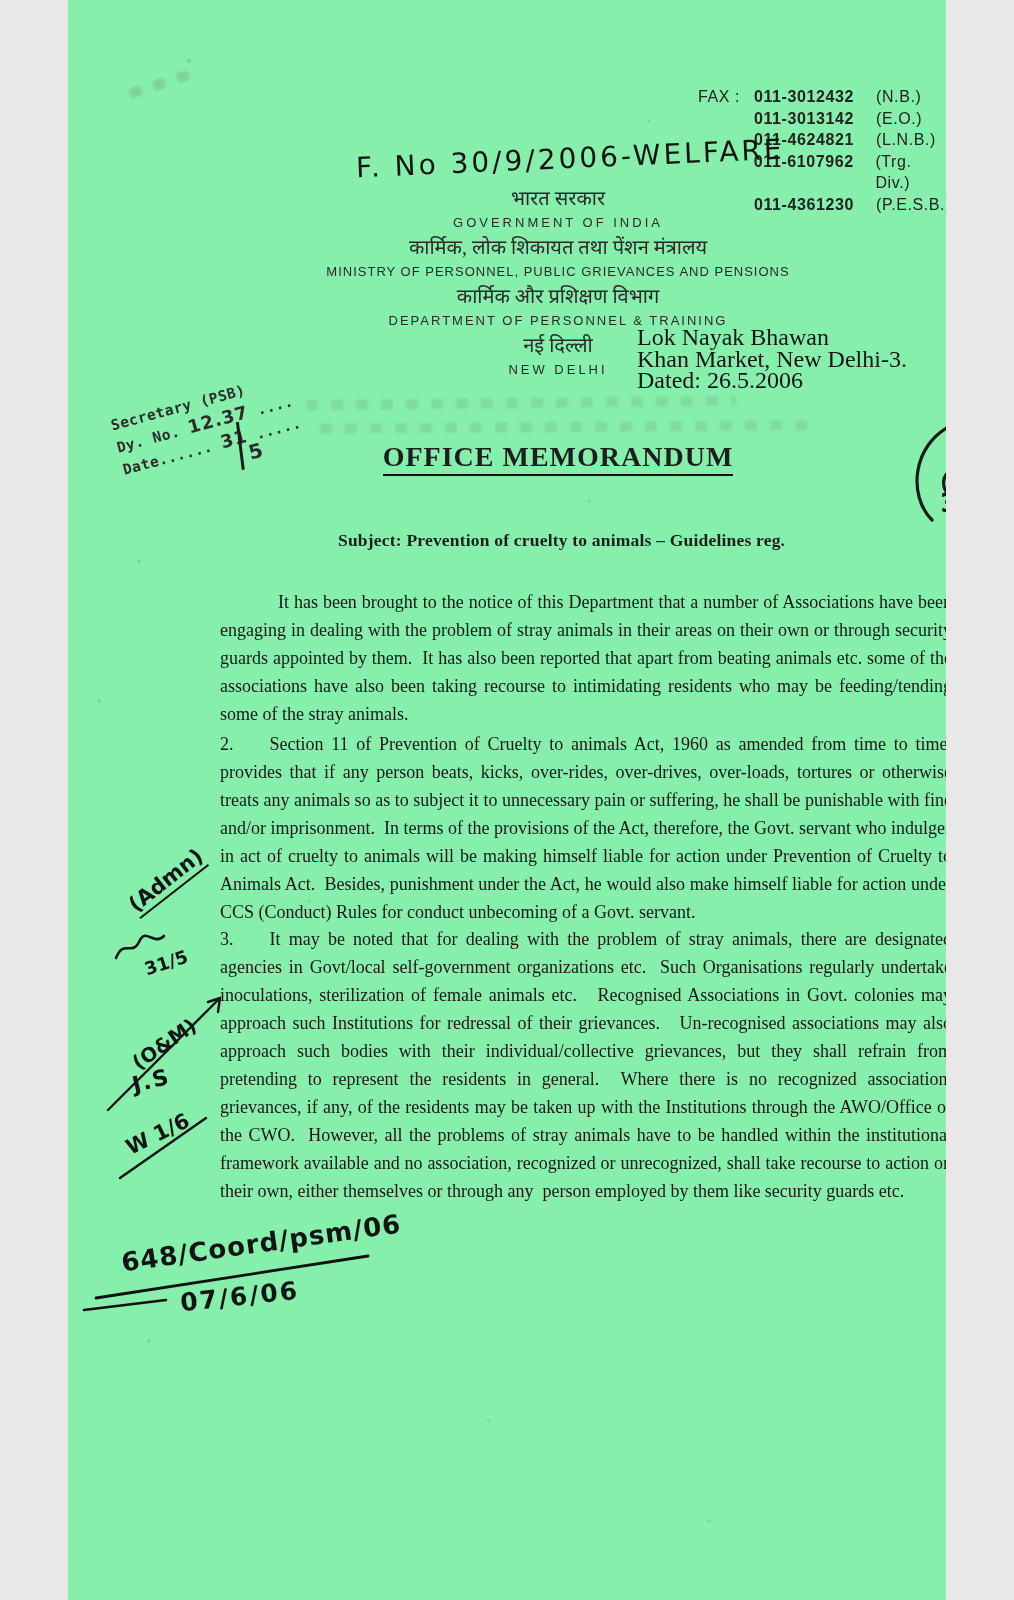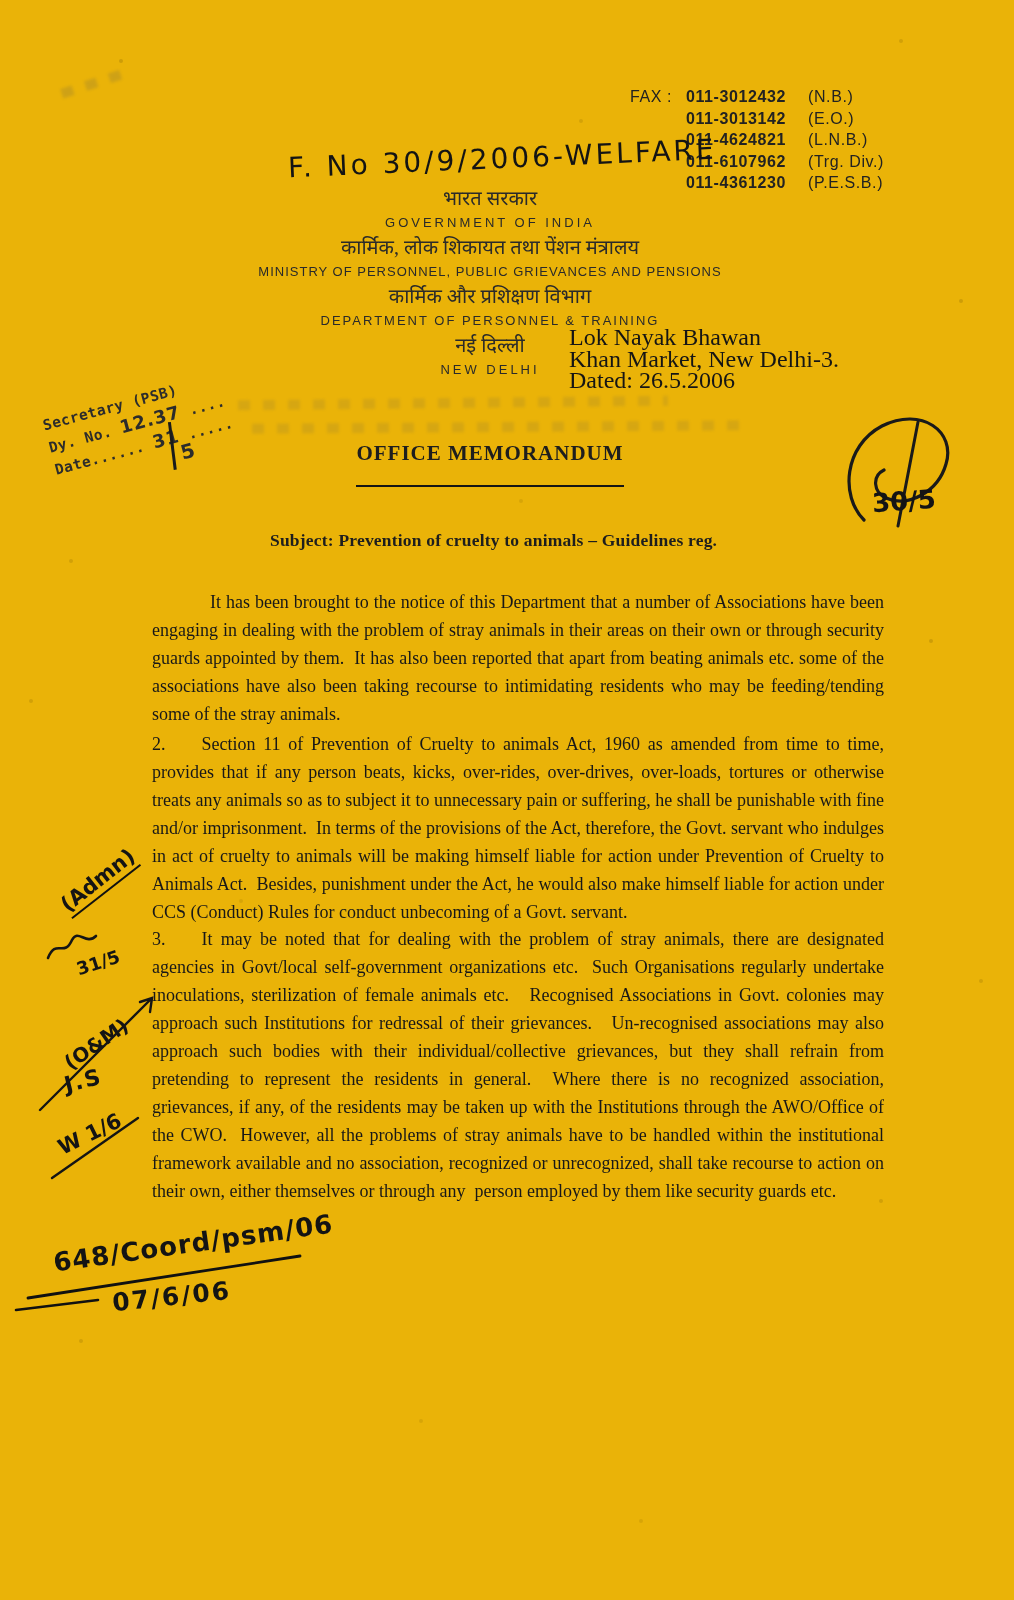--- a/index.html
+++ b/index.html
@@ -1,18 +1,18 @@
 <!DOCTYPE html>
 <html><head>
 <meta charset="utf-8">
 <style>
   html,body{margin:0;padding:0;background:#e8e8e6;}
   .page{
-    position:relative;width:1014px;height:1600px;margin:0 auto;
-    background:#eab308;overflow:hidden;color:#1e1e1e;
+    position:relative;width:878px;height:1600px;margin:0 auto;
+    background:#86efac;overflow:hidden;color:#1e1e1e;
     font-family:"Liberation Serif",serif;
   }
   .abs{position:absolute;}
   .hw{font-family:"DejaVu Sans",sans-serif;color:#141414;}
 
   
   .fax{left:630px;top:86px;font-family:"Liberation Sans",sans-serif;
        font-size:16px;line-height:21.5px;color:#222;letter-spacing:.6px;}
   .fax-row{display:flex;}
   .fax-label{width:56px;}
@@ -38,22 +38,22 @@
          font-size:14.5px;line-height:22px;color:#2c2c2c;letter-spacing:.5px;white-space:nowrap;}
   .stamp .hw-num{font-family:"DejaVu Sans",sans-serif;font-weight:bold;
                  font-size:18px;letter-spacing:1px;}
   .stamp-slash{position:absolute;left:118px;top:40px;width:2.5px;height:48px;
                background:#1b1b1b;transform:rotate(8deg);}
   .stamp-month{position:absolute;left:126px;top:62px;font-size:20px;font-weight:bold;
                font-family:"DejaVu Sans",sans-serif;}
 
   
   .memo-title-wrap{left:0;top:441px;width:980px;text-align:center;}
-  .memo-title{font-weight:bold;font-size:21px;letter-spacing:1px;
-              border-bottom:2.5px solid #151515;padding-bottom:20px;}
+  .memo-title{font-weight:bold;font-size:28px;letter-spacing:1px;
+              border-bottom:2.5px solid #151515;padding-bottom:2px;}
 
   
   .subject{left:270px;top:530px;font-weight:bold;font-size:17.5px;letter-spacing:.2px;}
 
   
   .para{left:152px;width:732px;text-align:justify;font-size:18px;
         line-height:28px;color:#181818;white-space:pre-wrap;margin:0;}
   .p1{top:588px;text-indent:58px;}
   .p2{top:730px;}
   .p3{top:925px;}

